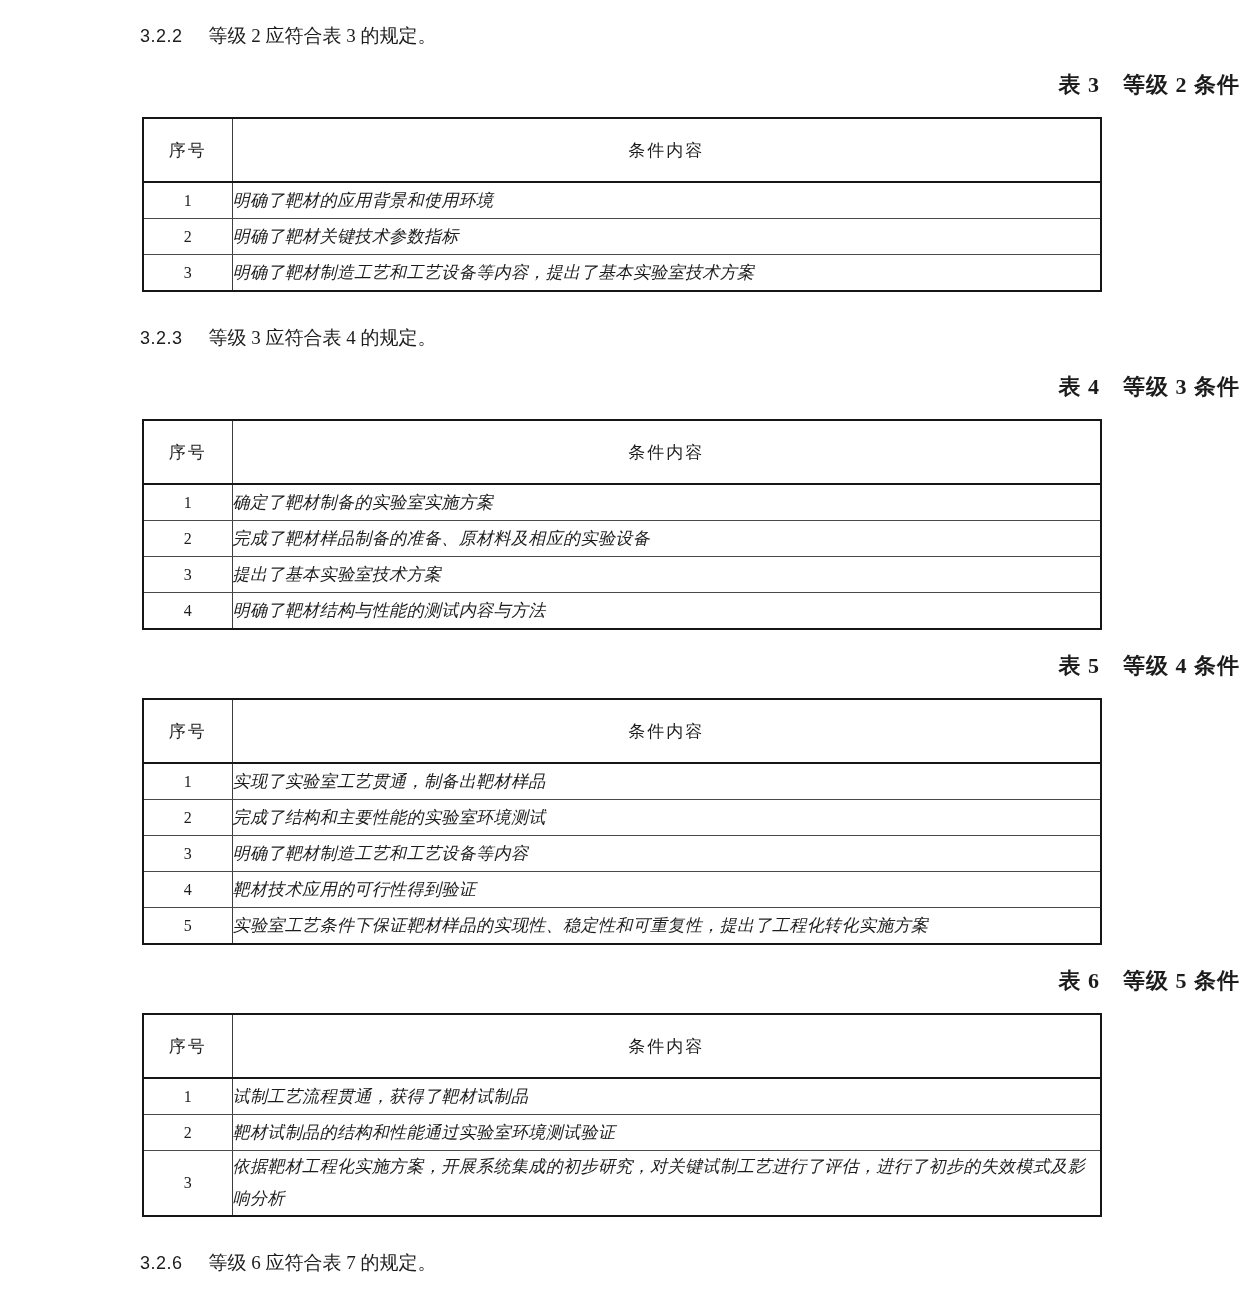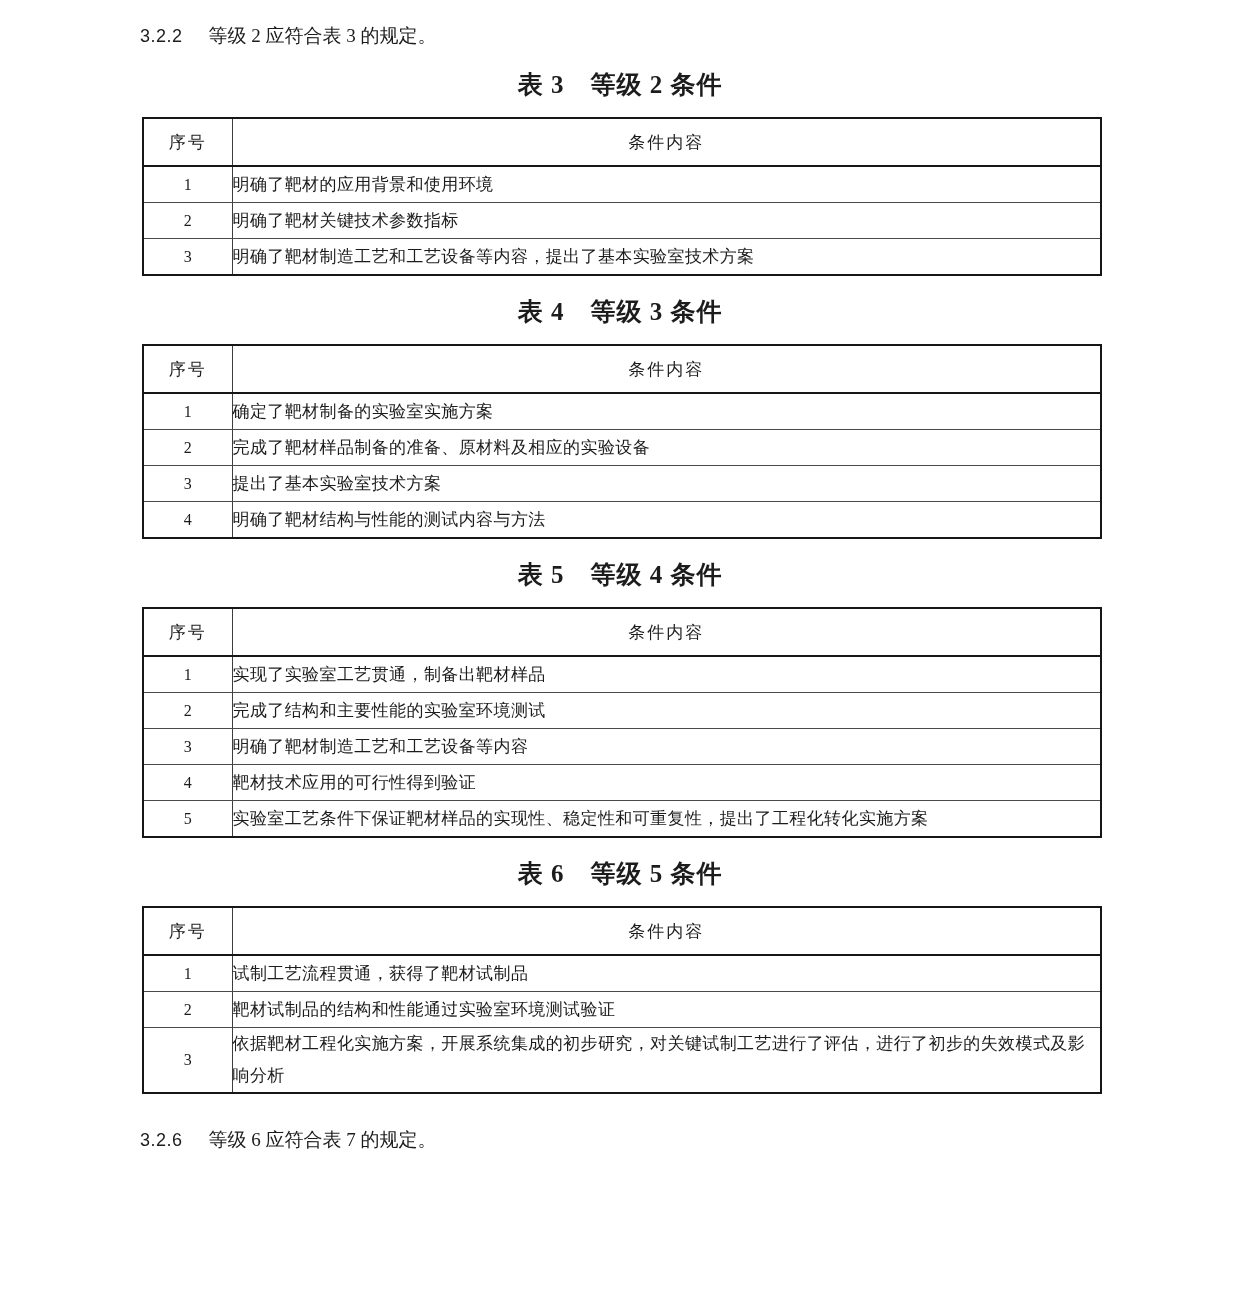--- a/index.html
+++ b/index.html
@@ -28,63 +28,64 @@
   }
   .clause-num {
     font-family: "Liberation Sans", "DejaVu Sans", sans-serif;
     font-weight: 400;
     font-size: 18px;
     letter-spacing: 0.5px;
     margin-right: 26px;
   }
   .table-title {
     margin: 23px 0 19px 0;
-    text-align: center;
+    text-align: right;
     font-weight: 700;
-    font-size: 25px;
+    font-size: 22px;
     line-height: 26px;
     letter-spacing: 1px;
   }
   table.cond-table {
     border-collapse: collapse;
     table-layout: fixed;
     width: 960px;
     margin-left: 142px;
     font-size: 17px;
     border: 2px solid #161616;
   }
   table.cond-table col.c-num { width: 89px; }
   table.cond-table th {
     height: 38px;
     font-weight: 400;
     text-align: center;
     border-bottom: 2px solid #161616;
     border-right: 1px solid #3d3d3d;
     letter-spacing: 2px;
-    padding: 4px;
+    padding: 12px;
   }
   table.cond-table th:last-child { border-right: none; }
   table.cond-table td {
     height: 35px;
     border-bottom: 1px solid #4a4a4a;
     border-right: 1px solid #3d3d3d;
     padding: 0;
     vertical-align: middle;
   }
   table.cond-table td:last-child { border-right: none; }
   table.cond-table tr:last-child td { border-bottom: none; }
   td.cell-num {
     text-align: center;
     font-size: 16px;
   }
   td.cell-content {
     text-align: left;
     padding: 3px 14px 3px 13px;
     line-height: 32px;
     letter-spacing: 0.4px;
+    font-style: italic;
   }
 </style>
 </head>
 <body>
 
 <div class="page">
 
   <p class="clause-line first">
     <span class="clause-num">3.2.2</span><span>等级 2 应符合表 3 的规定。</span>
   </p>
@@ -107,20 +108,23 @@
       <td class="cell-num">2</td>
       <td class="cell-content">明确了靶材关键技术参数指标</td>
     </tr>
     <tr>
       <td class="cell-num">3</td>
       <td class="cell-content">明确了靶材制造工艺和工艺设备等内容，提出了基本实验室技术方案</td>
     </tr>
   </tbody>
     </table>
 
+  <p class="clause-line">
+    <span class="clause-num">3.2.3</span><span>等级 3 应符合表 4 的规定。</span>
+  </p>
   <div class="table-title">表 4　等级 3 条件</div>
   <table class="cond-table">
     <colgroup>
         <col class="c-num">
         <col>
       </colgroup>
     <tbody>
         <tr>
       <th>序号</th>
       <th>条件内容</th>

